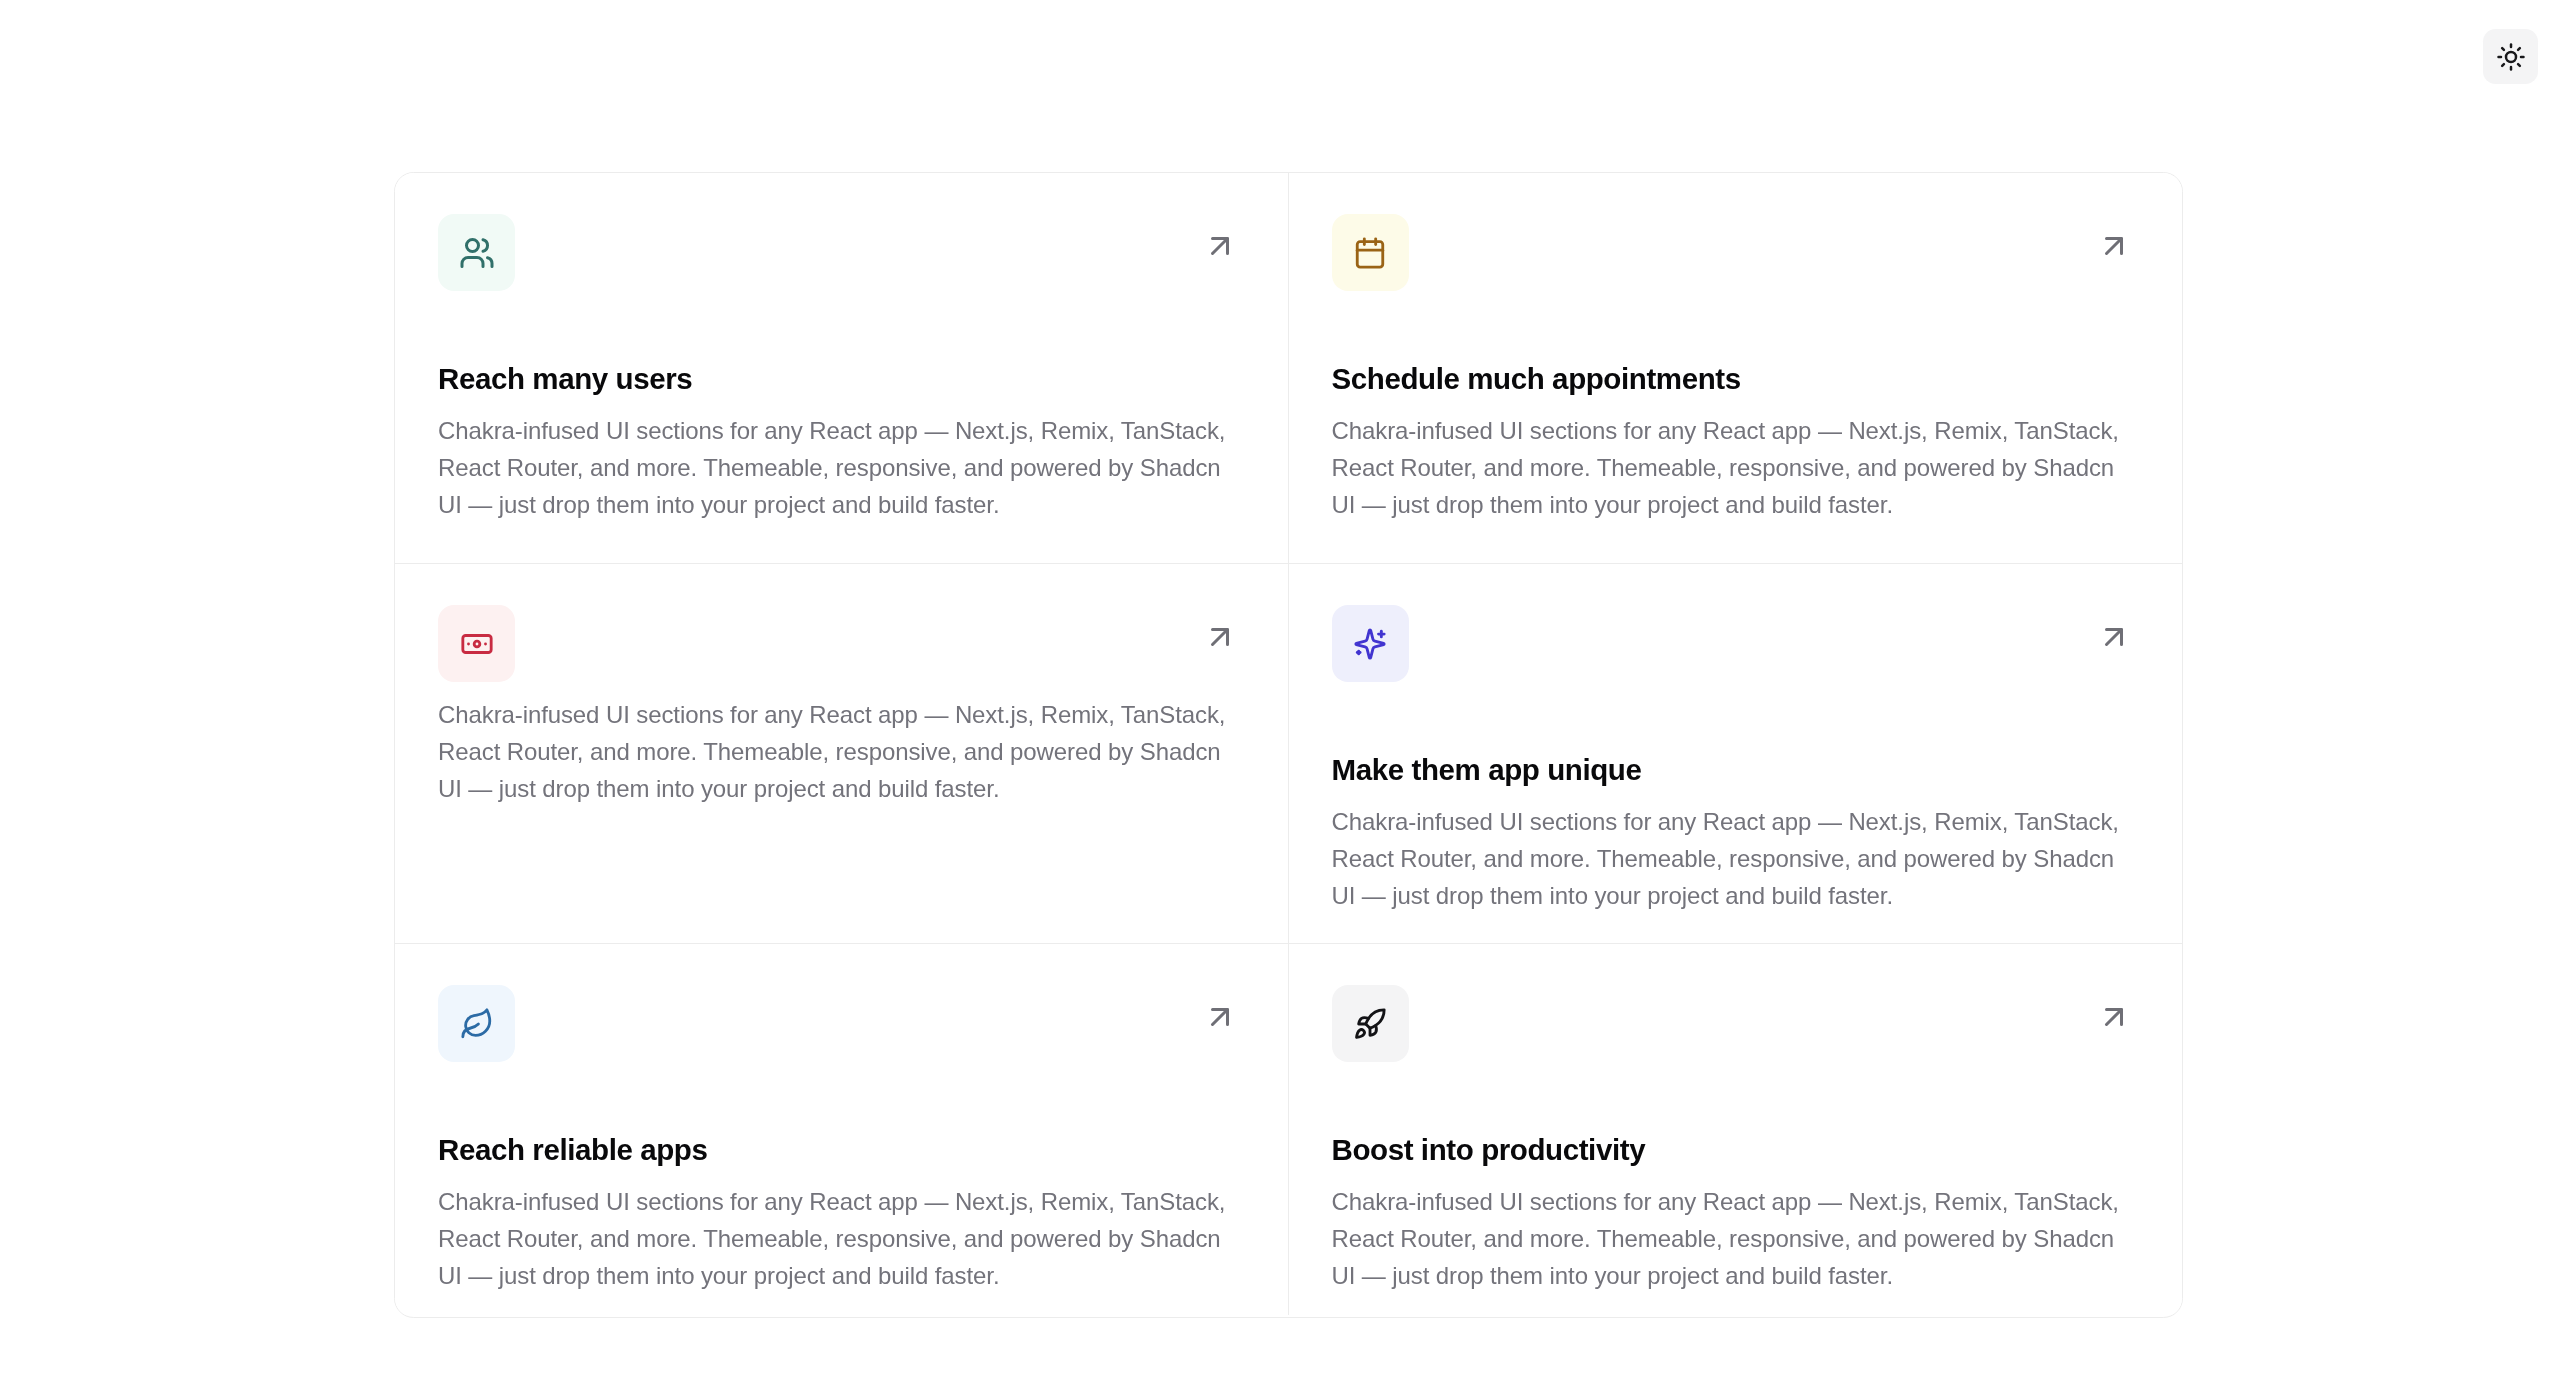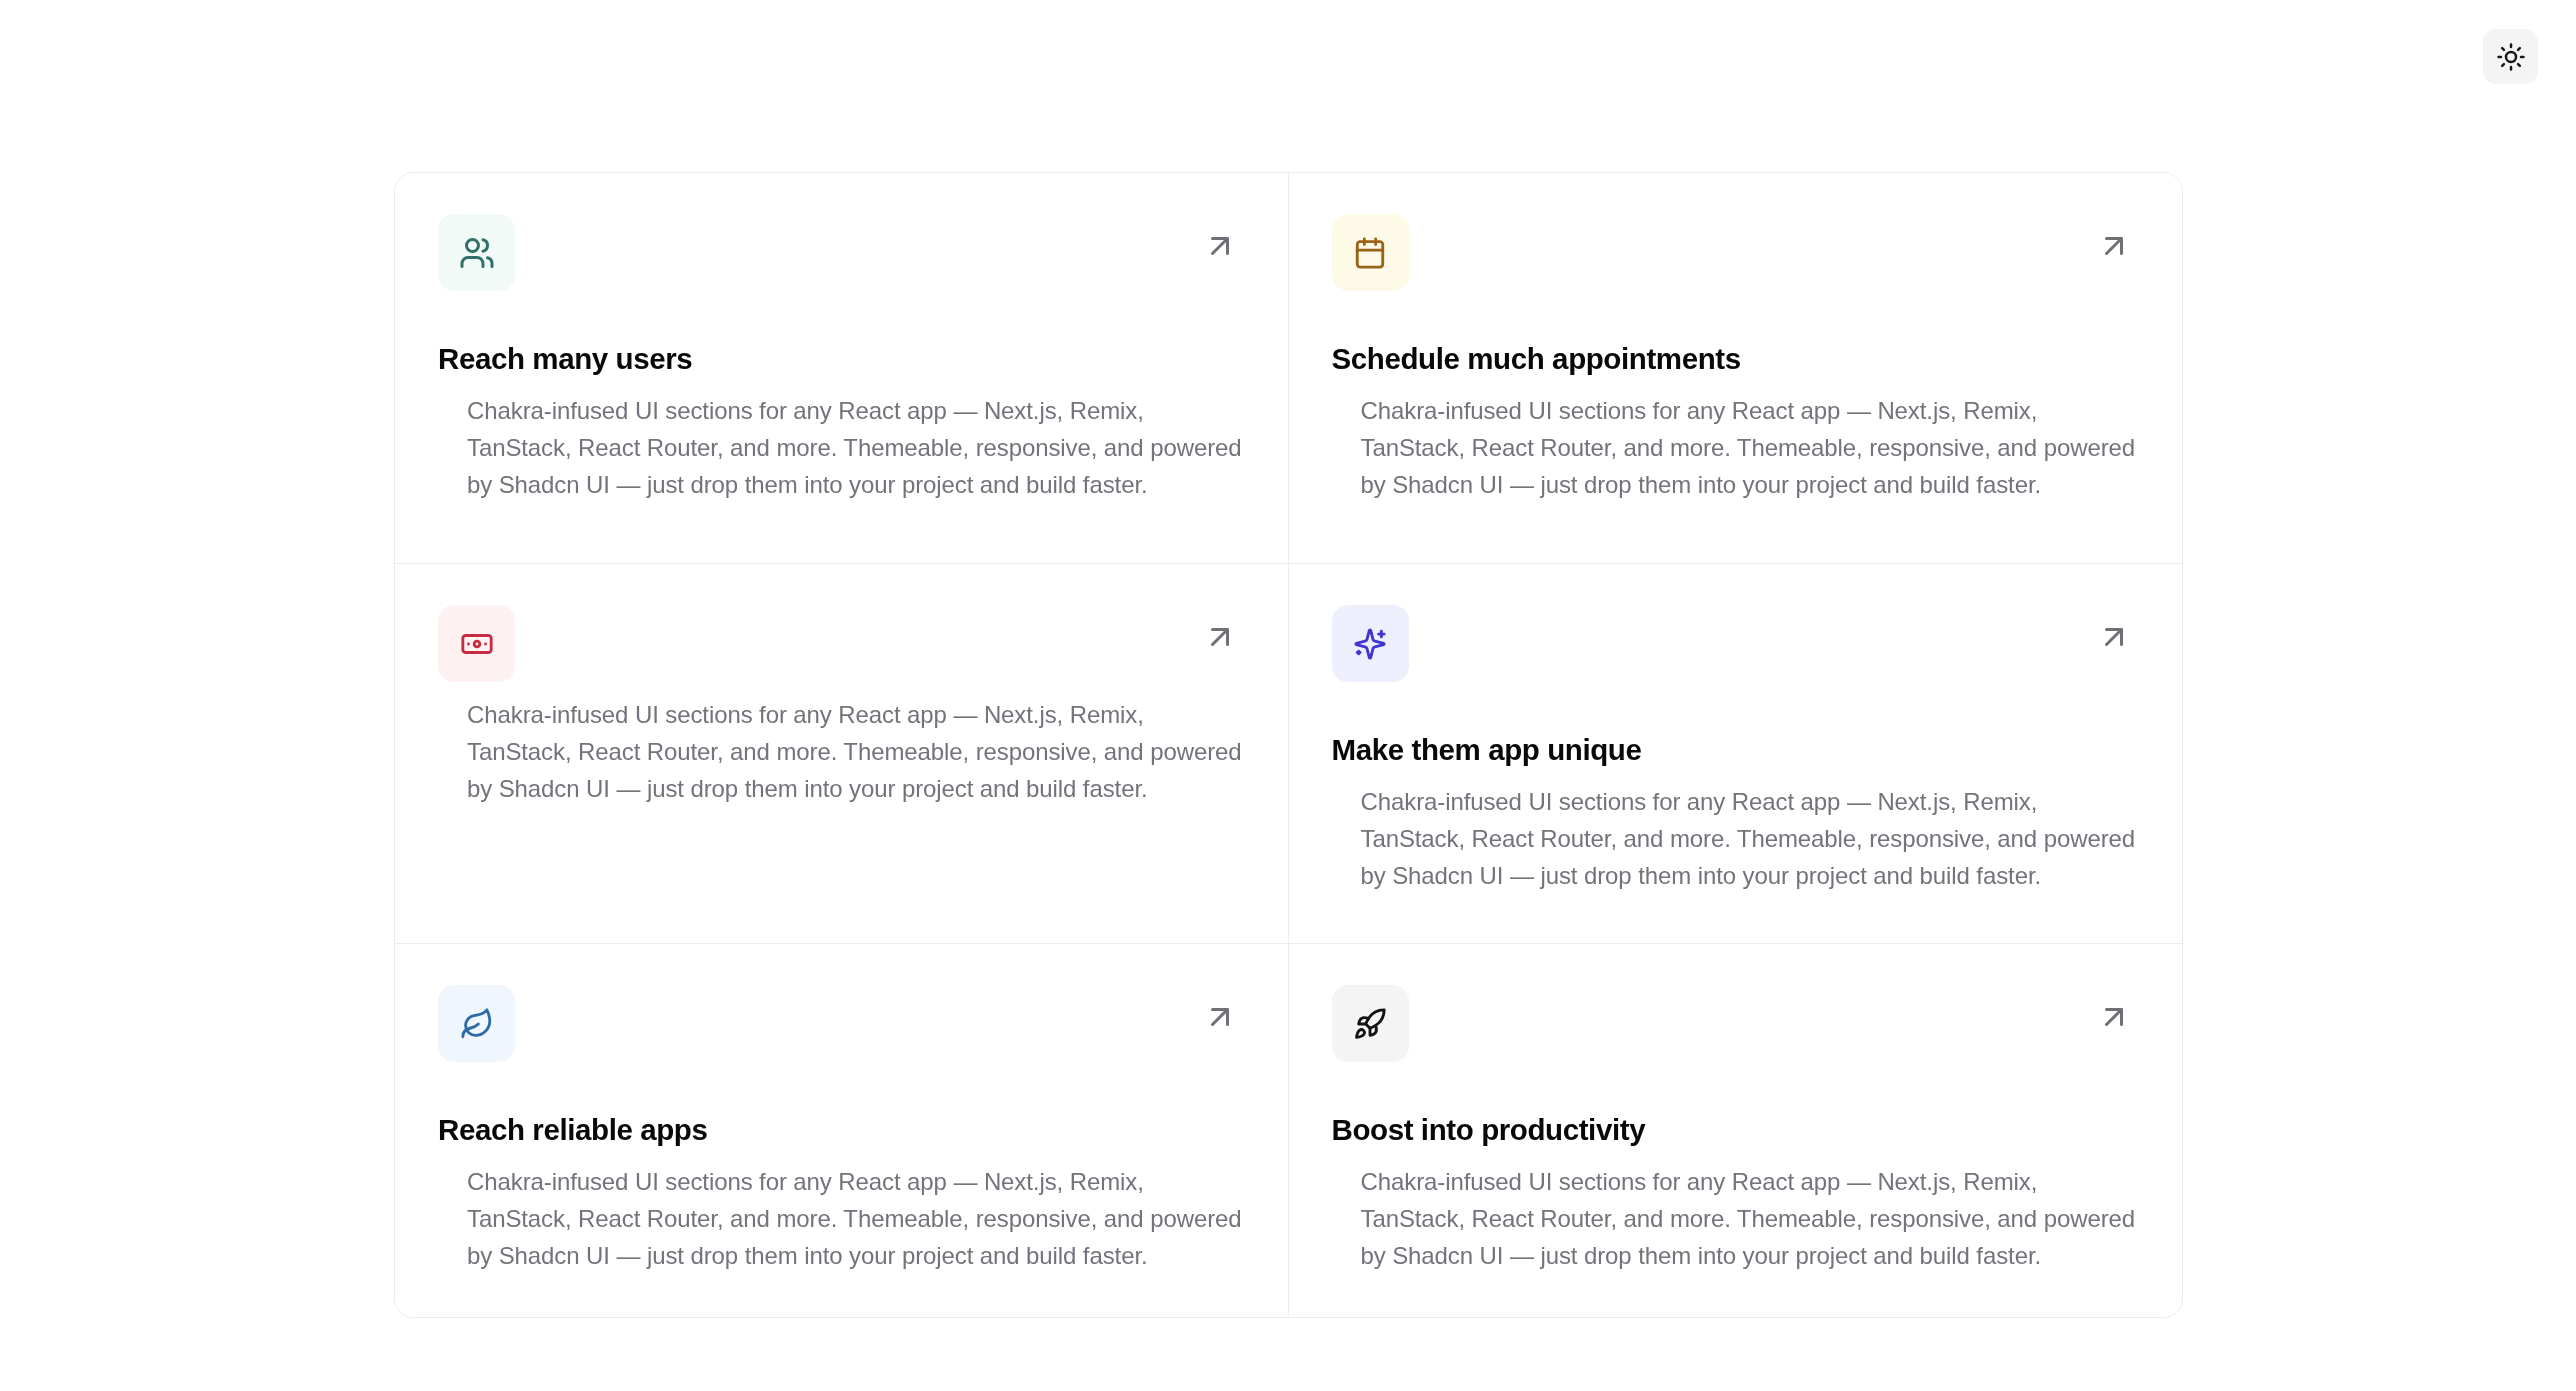--- a/index.html
+++ b/index.html
@@ -98,36 +98,35 @@
     align-items: center;
     justify-content: center;
     cursor: pointer;
     background: transparent;
     border: none;
     padding: 0;
   }
   .card-arrow svg { display: block; }
 
   .card-title {
-    margin-top: 50px;
+    margin-top: 70px;
     font-size: 29.5px;
     font-weight: 600;
     line-height: 1.25;
     letter-spacing: -0.4px;
     color: #09090b;
   }
 
   .card-desc {
     margin-top: 14.3px;
     font-size: 24px;
     line-height: 37px;
     color: #73737b;
     max-width: 805px;
     letter-spacing: -0.1px;
-    margin-left: 29px;
   }
   .feature-card:nth-child(2n) .card-desc { max-width: 859px; }
 </style>
 </head>
 <body>
 
 <div class="page">
 
   <button class="theme-toggle" aria-label="Toggle color mode">
     <span>

